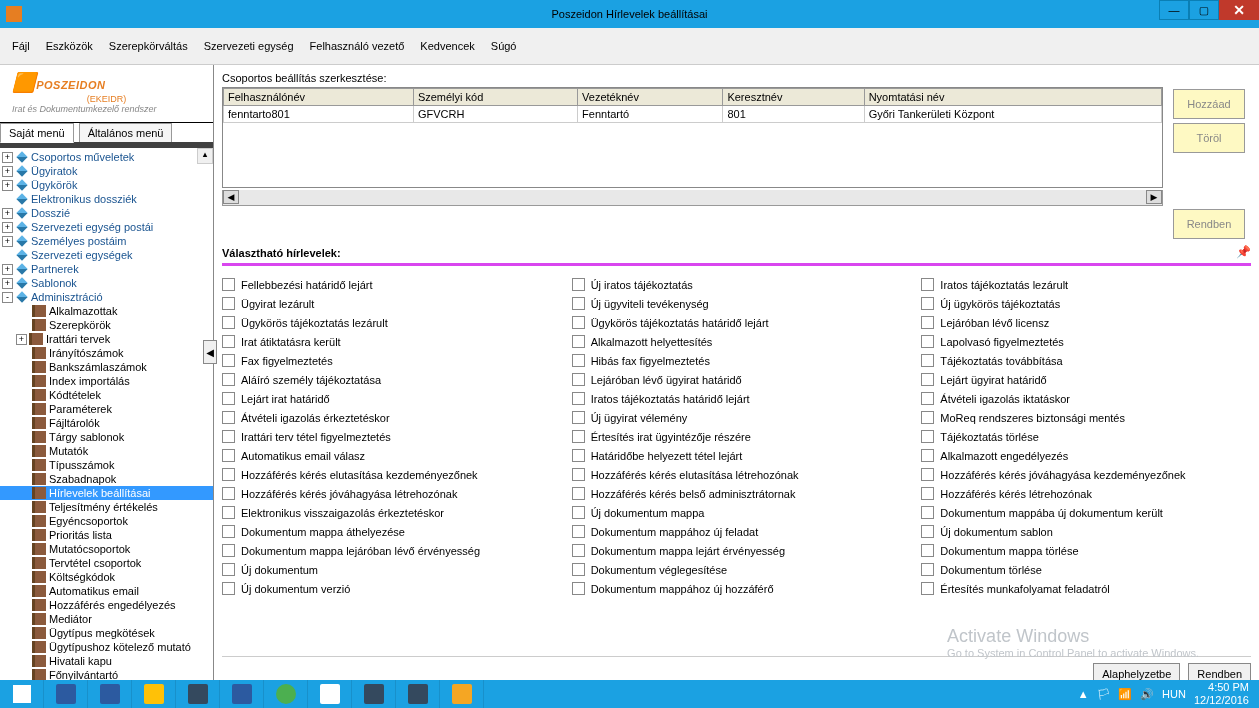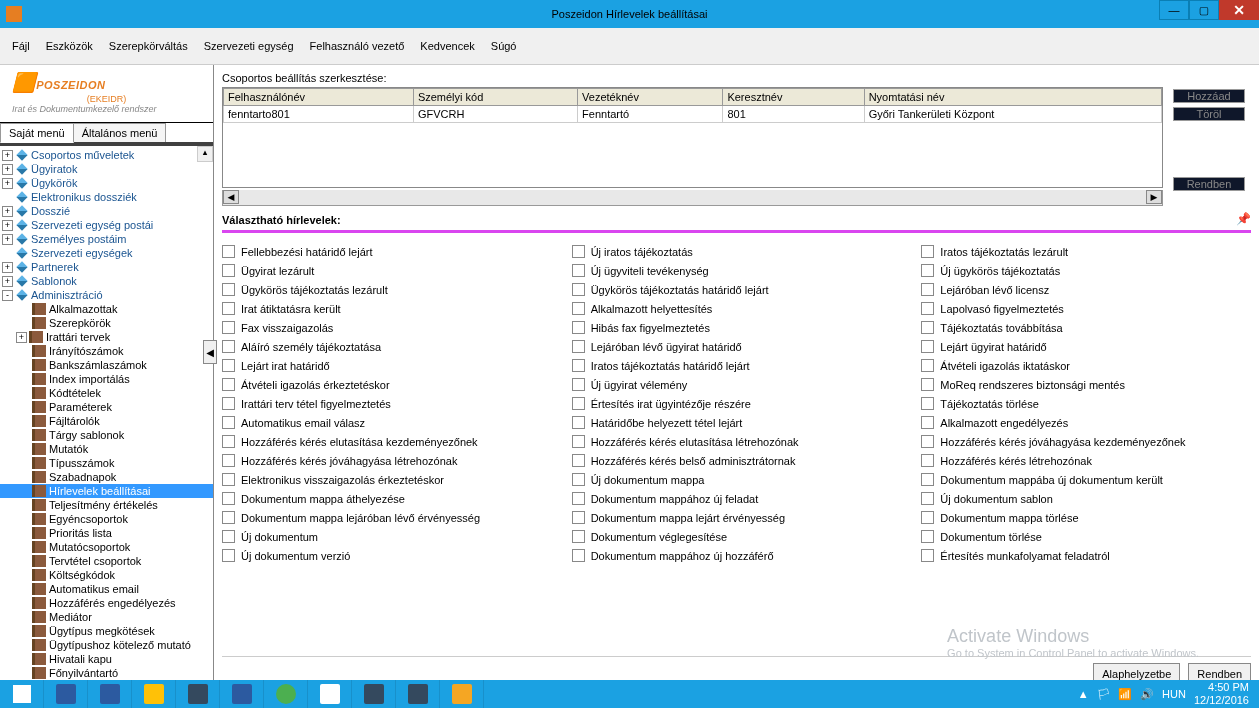--- a/index.html
+++ b/index.html
@@ -16,21 +16,21 @@
 .menubar-item { padding: 3px 8px; cursor: pointer; }
 
 .app-body { display: flex; height: calc(708px - 28px - 22px - 28px); }
 
 .sidebar { width: 214px; border-right: 1px solid #888; background: #fff; display: flex; flex-direction: column; }
 .logo-area { padding: 6px 12px 8px; border-bottom: 1px solid #000000; }
 .logo-text { color: #e67e22; font-weight: bold; font-size: 19px; font-style: italic; letter-spacing: 0.5px; }
 .logo-sub1 { color: #e67e22; font-size: 9px; text-align: center; }
 .logo-sub2 { color: #888; font-size: 9px; font-style: italic; }
 
-.menu-tabs { display: flex; border-bottom: 4px solid #404040; }
+.menu-tabs { display: flex; border-bottom: 6px solid #404040; gap: 6px; }
 .menu-tab { padding: 3px 8px; border: 1px solid #999; border-bottom: none; background: #f5f5f5; cursor: pointer; margin-right: -1px; }
 .menu-tab.active { background: #fff; position: relative; z-index: 1; border-bottom: 1px solid #fff; margin-bottom: -1px; }
 
 .tree { flex: 1; overflow-y: auto; overflow-x: hidden; padding: 2px 0; position: relative; }
 .tree-item { display: flex; align-items: center; padding: 1px 2px; cursor: pointer; white-space: nowrap; }
 .tree-item.selected { background: #3399ff; color: #fff; }
 .tree-expand { width: 11px; height: 11px; border: 1px solid #888; display: inline-flex; align-items: center; justify-content: center; margin-right: 2px; font-size: 9px; line-height: 1; cursor: pointer; }
 .tree-noexpand { width: 11px; display: inline-block; margin-right: 2px; }
 .tree-icon { width: 14px; height: 12px; margin-right: 3px; display: inline-block; }
 .tree-icon.diamond { background: linear-gradient(135deg, #5cb3e6 50%, #2878a8 50%); transform: rotate(45deg); width: 8px; height: 8px; margin: 0 5px 0 3px; }
@@ -45,21 +45,21 @@
 .splitter-handle { position: absolute; left: 203px; top: 340px; width: 14px; height: 24px; background: #f0f0f0; border: 1px solid #888; z-index: 10; cursor: pointer; display: flex; align-items: center; justify-content: center; font-size: 10px; }
 
 .main-area { flex: 1; padding: 4px 8px; display: flex; flex-direction: column; overflow: hidden; }
 .section-label { padding: 3px 0; }
 .table-container { border: 1px solid #888; margin-bottom: 2px; }
 .data-table { width: 100%; border-collapse: collapse; }
 .data-table th { background: #ece9d8; border: 1px solid #999; text-align: left; padding: 2px 4px; font-weight: normal; }
 .data-table td { border: 1px solid #ccc; padding: 2px 4px; }
 .table-hscroll { height: 16px; background: #e8e8e8; display: flex; justify-content: space-between; border: 1px solid #999; border-top: none; }
 .scroll-btn { width: 16px; height: 14px; background: #ddd; border: 1px solid #888; cursor: pointer; display: flex; align-items: center; justify-content: center; font-size: 9px; }
-.btn { width: 72px; height: 14px; border: 1px solid #999; background: #0f172a; cursor: pointer; color: #888; }
+.btn { width: 72px; height: 30px; border: 1px solid #999; background: #fef9c3; cursor: pointer; color: #888; }
 
 .newsletters-header { padding: 8px 0 4px; font-weight: bold; border-bottom: 3px solid #d946ef; margin-bottom: 12px; position: relative; }
 .pin-icon { position: absolute; right: 0; top: 6px; font-size: 12px; cursor: pointer; }
 
 .checkbox-grid { display: flex; gap: 20px; flex: 1; overflow-y: auto; padding-bottom: 8px; }
 .checkbox-col { flex: 1; display: flex; flex-direction: column; gap: 6px; }
 .checkbox-item { display: flex; align-items: center; gap: 6px; cursor: pointer; }
 .checkbox-box { width: 13px; height: 13px; border: 1px solid #888; background: #fff; flex-shrink: 0; }
 
 .bottom-buttons { display: flex; justify-content: flex-end; gap: 8px; padding: 6px 0; border-top: 1px solid #ccc; }
@@ -357,21 +357,21 @@
           <label class="checkbox-item">
             <span class="checkbox-box"></span>
             <span>Ügykörös tájékoztatás lezárult</span>
           </label>
           <label class="checkbox-item">
             <span class="checkbox-box"></span>
             <span>Irat átiktatásra került</span>
           </label>
           <label class="checkbox-item">
             <span class="checkbox-box"></span>
-            <span>Fax visszaigazolás</span>
+            <span>Fax figyelmeztetés</span>
           </label>
           <label class="checkbox-item">
             <span class="checkbox-box"></span>
             <span>Aláíró személy tájékoztatása</span>
           </label>
           <label class="checkbox-item">
             <span class="checkbox-box"></span>
             <span>Lejárt irat határidő</span>
           </label>
           <label class="checkbox-item">

